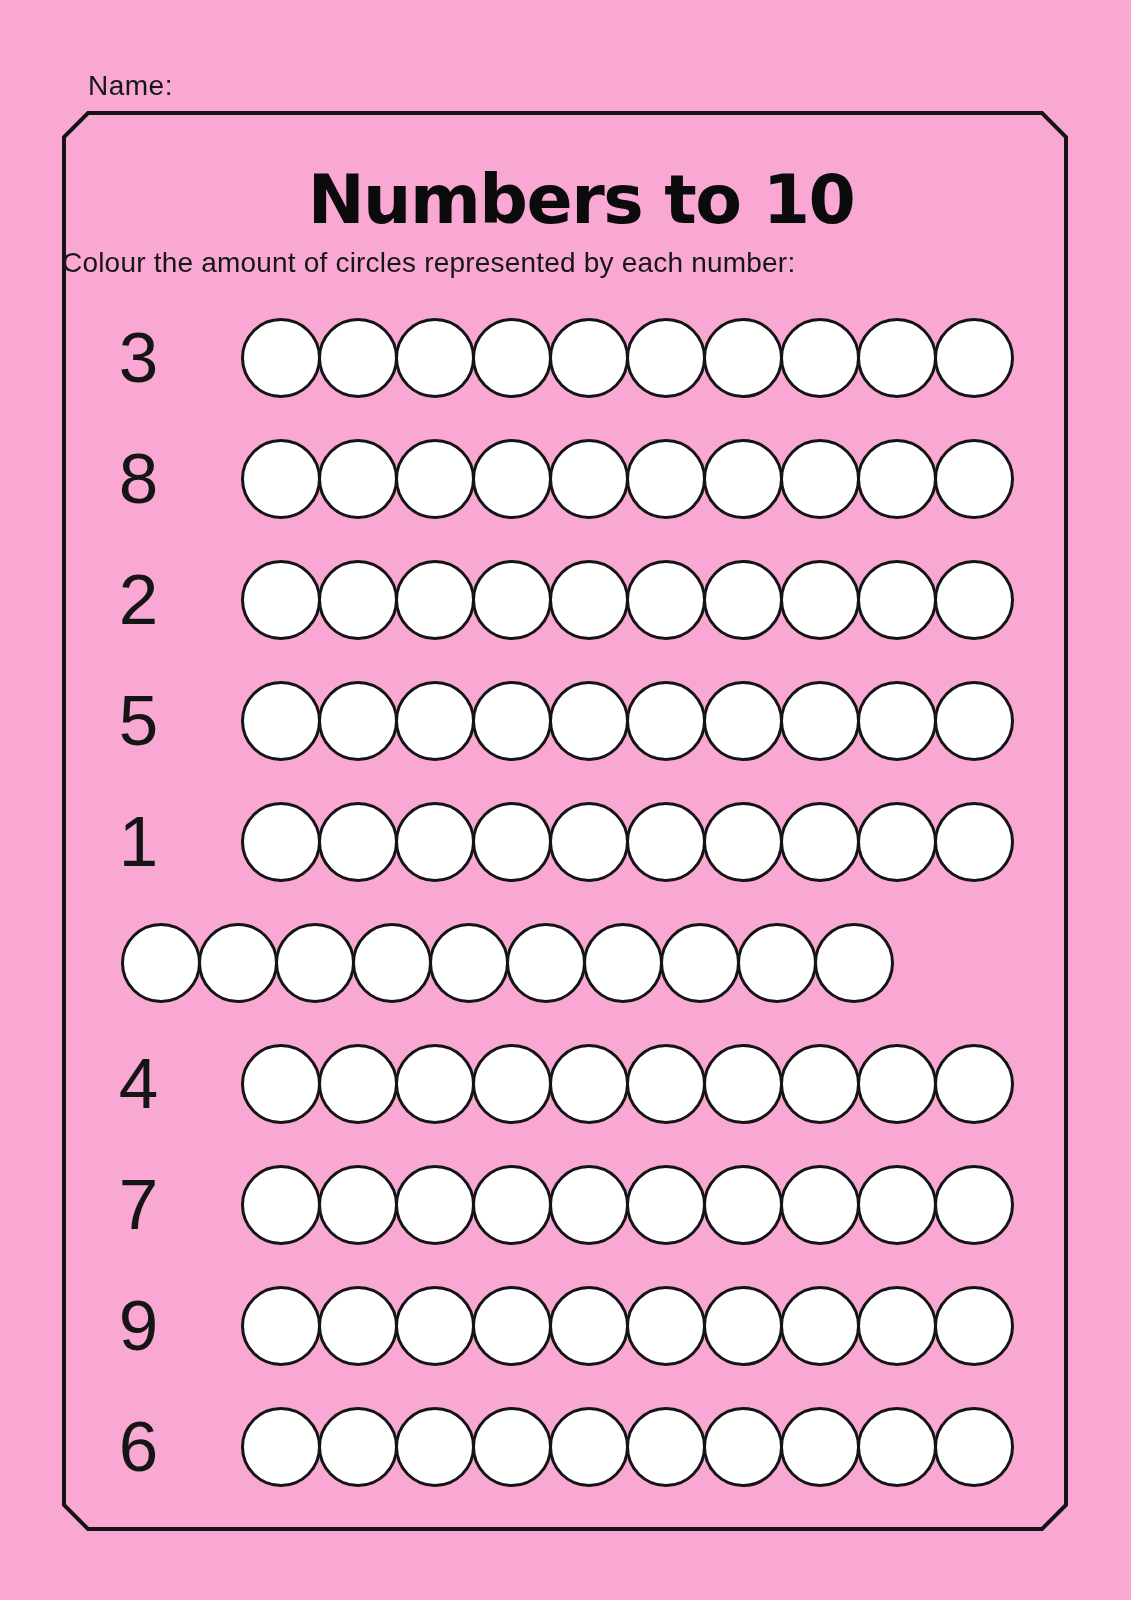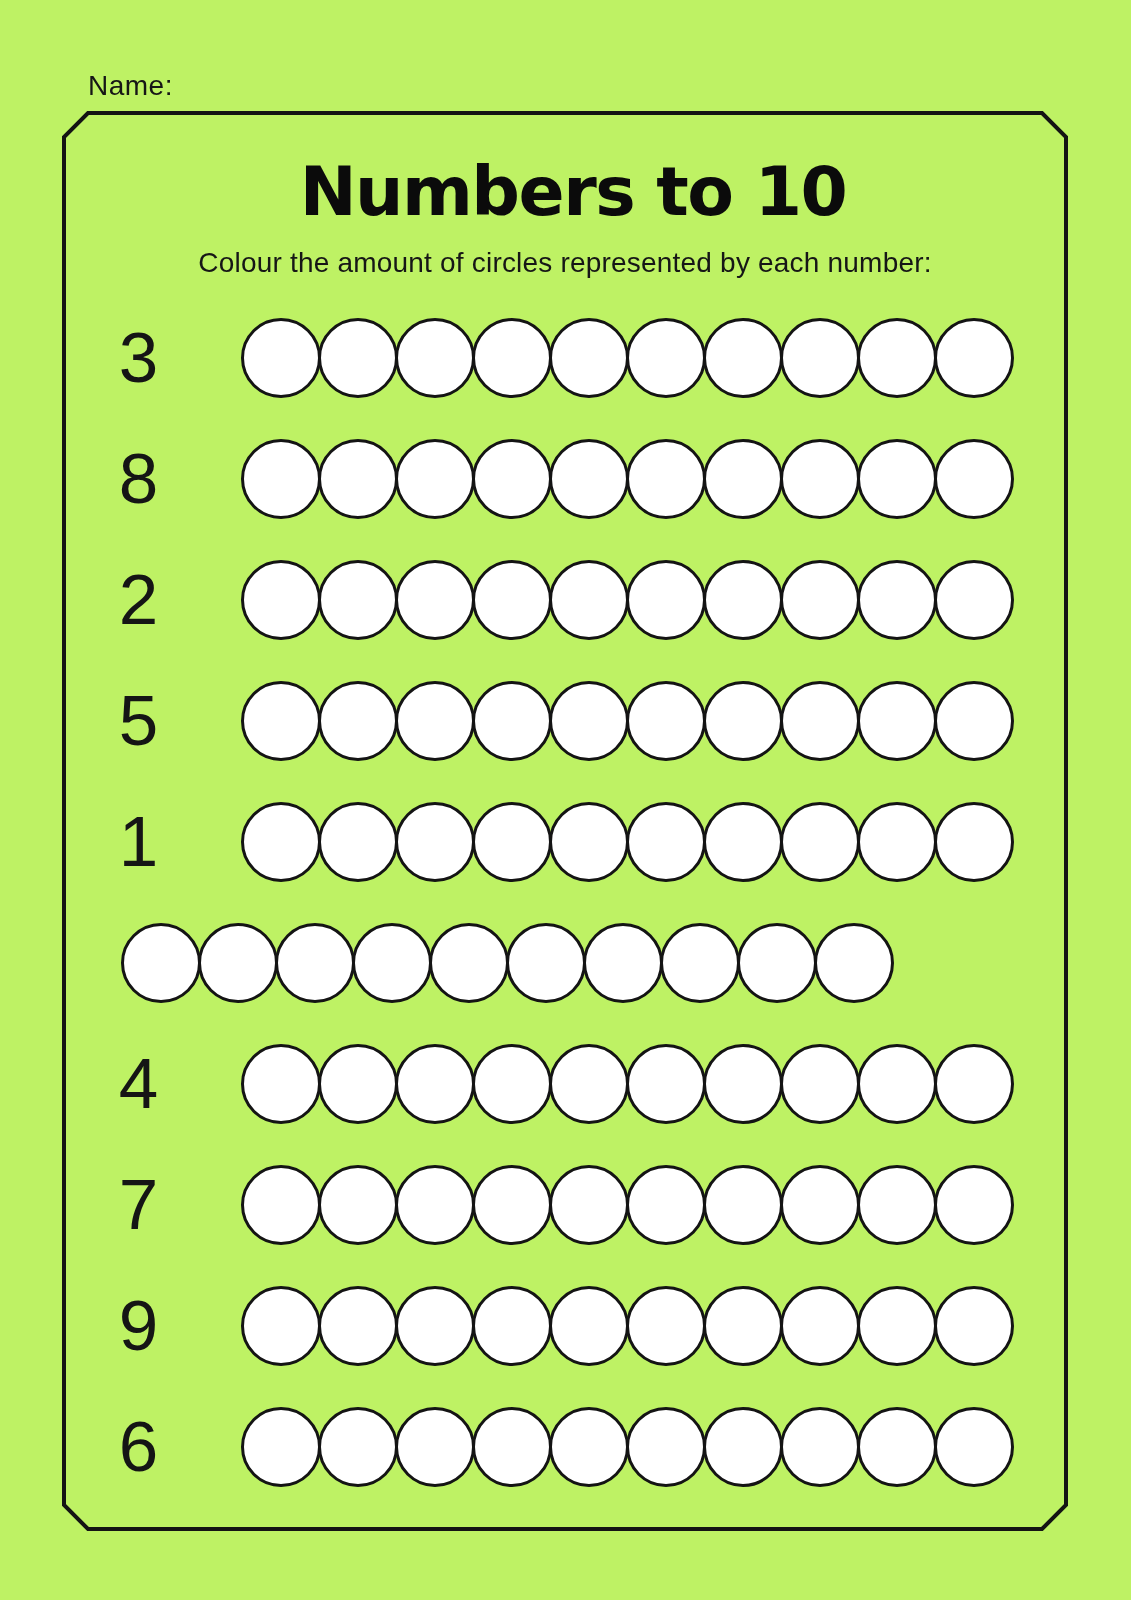--- a/index.html
+++ b/index.html
@@ -1,20 +1,20 @@
 <!DOCTYPE html>
 <html><head>
 <meta charset="utf-8">
 <style>
   html, body { margin: 0; padding: 0; background: #ffffff; }
   .page {
     position: relative;
     width: 1131px;
     height: 1600px;
-    background: #bef264;
+    background: #f9a8d4;
     font-family: "Liberation Sans", sans-serif;
     color: #111111;
     overflow: hidden;
   }
 
   
   .name-label {
     position: absolute;
     left: 88px;
     top: 70px;
@@ -31,36 +31,35 @@
     width: 1006px;
     height: 1420px;
   }
 
   
   .title {
     position: absolute;
     left: 62px;
     top: 150px;
     width: 1006px;
-    margin: 8px;
+    margin: 16px;
     text-align: center;
     font-family: "DejaVu Sans", sans-serif;
     font-size: 68px;
     font-weight: 800;
     letter-spacing: -1.5px;
     line-height: 1;
     color: #0b0b0b;
   }
   .instruction {
     position: absolute;
     left: 62px;
     top: 247px;
     width: 1006px;
     margin: 0;
-    text-align: center;
     font-size: 28px;
     letter-spacing: 0.2px;
     color: #161616;
   }
 
   
   .rows {
     position: absolute;
     left: 78px;
     top: 318px;

